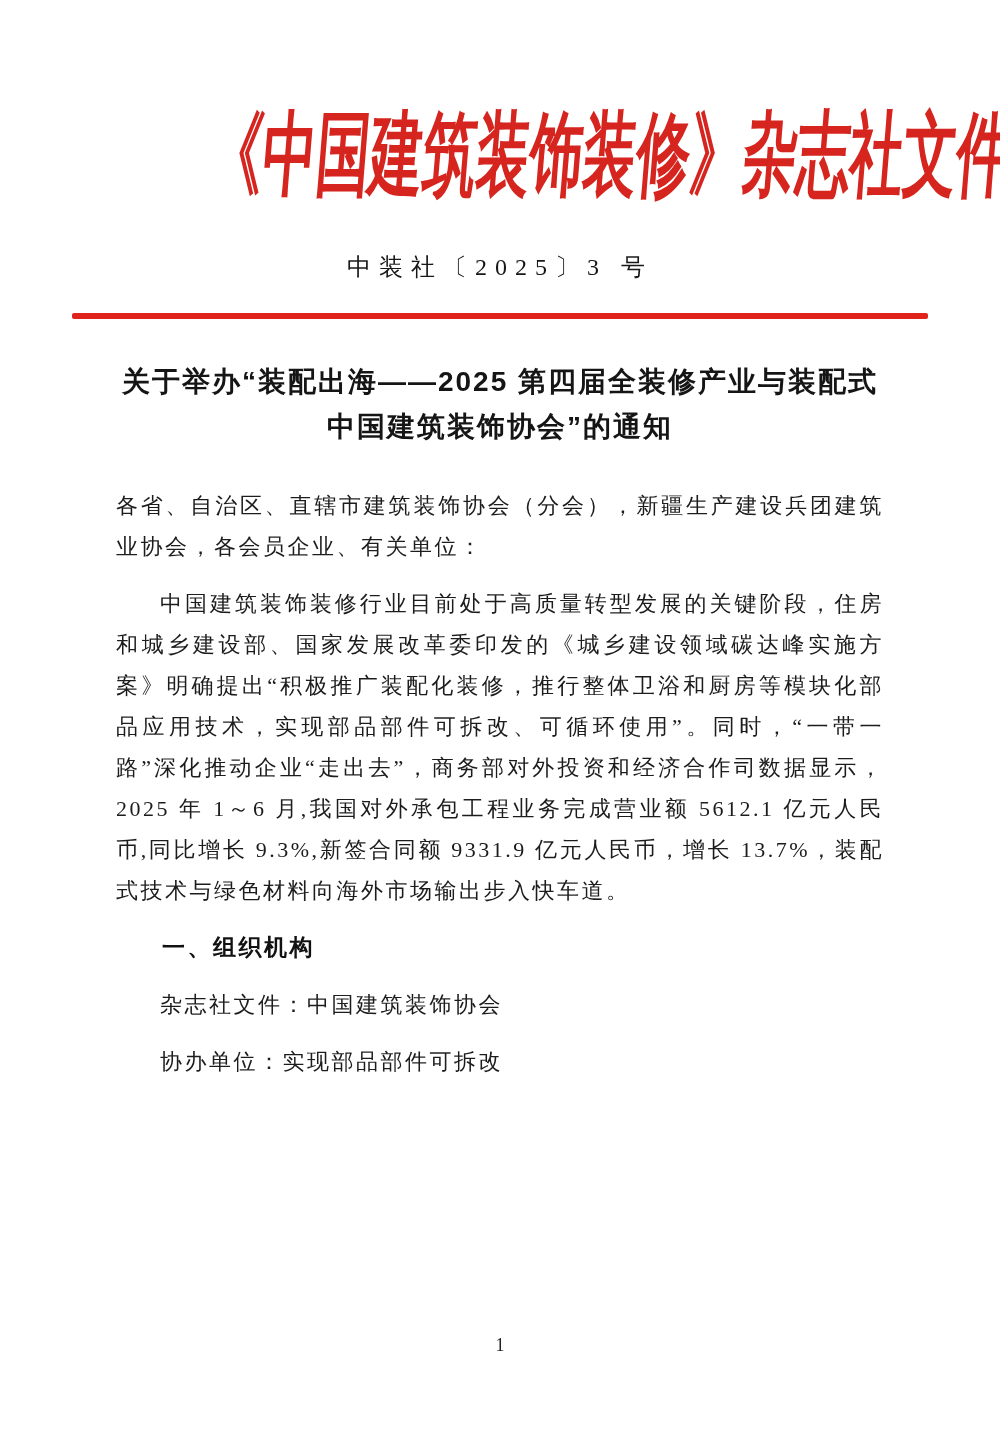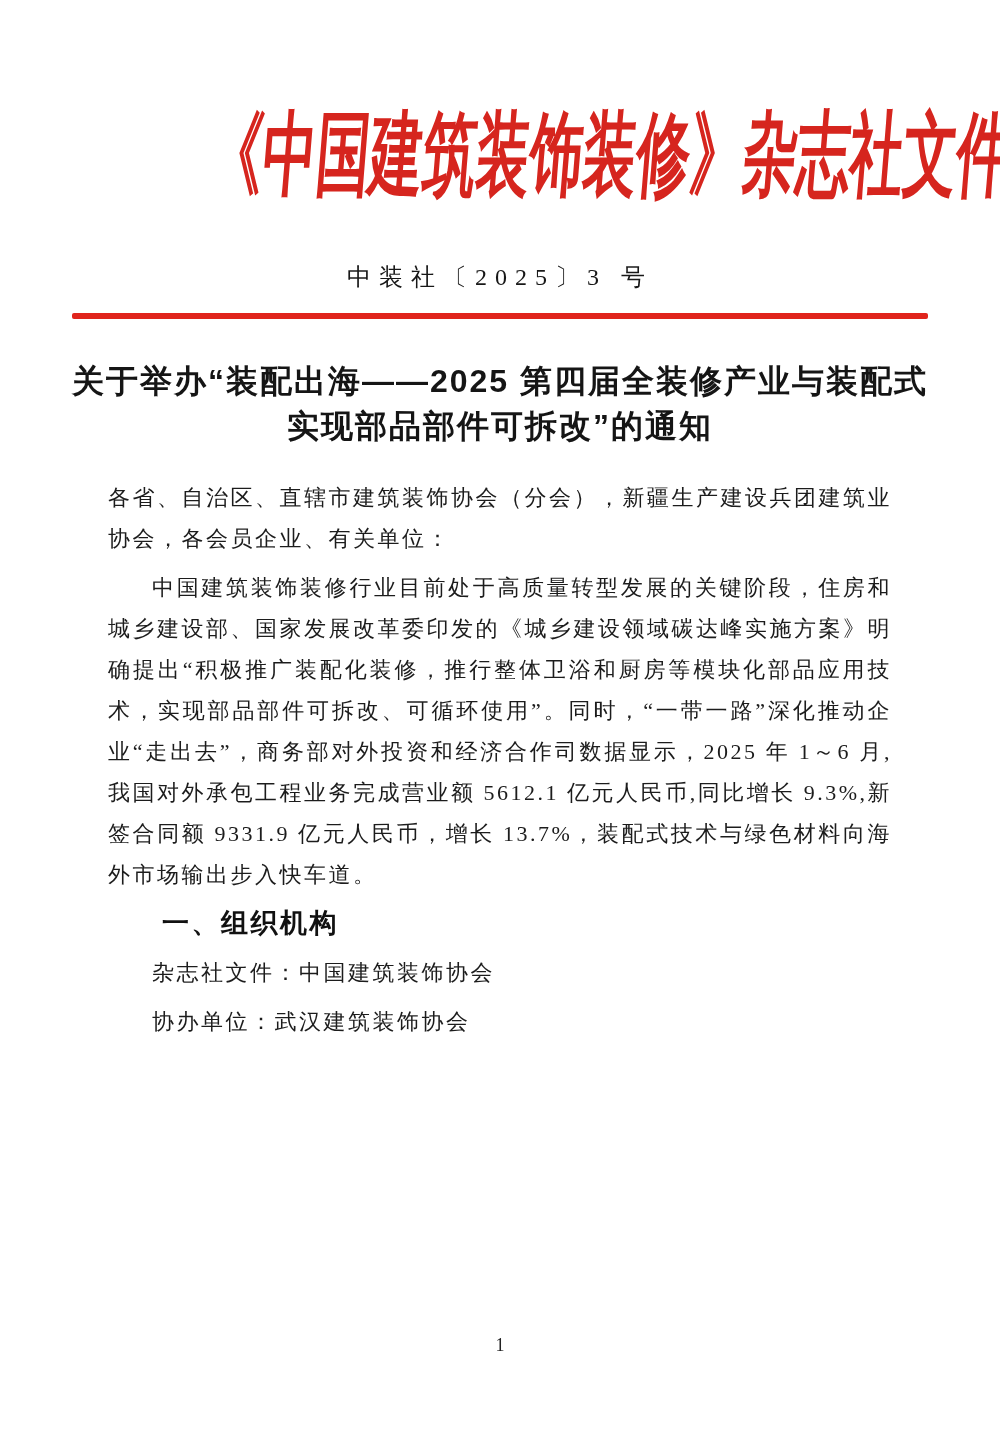--- a/index.html
+++ b/index.html
@@ -28,21 +28,21 @@
     line-height: 105px;
     font-weight: bold;
     color: #d6251e;
     white-space: nowrap;
     transform: scaleX(0.58) skewX(-8deg);
     transform-origin: 50% 50%;
   }
 
   .doc-number {
     position: absolute;
-    top: 261px;
+    top: 251px;
     left: 0;
     width: 1000px;
     text-align: center;
     font-size: 24px;
     letter-spacing: 8px;
     color: #171717;
   }
 
   .red-rule {
     position: absolute;
@@ -55,47 +55,47 @@
   }
 
   .notice-title {
     position: absolute;
     top: 359px;
     left: 60px;
     width: 880px;
     text-align: center;
     font-family: "Liberation Sans", "DejaVu Sans", sans-serif;
     font-weight: 700;
-    font-size: 32px;
+    font-size: 28px;
     line-height: 45px;
     letter-spacing: 2px;
     color: #151515;
   }
 
   .document-body {
     position: absolute;
     top: 469px;
     left: 100px;
     width: 800px;
     font-size: 22px;
     line-height: 41px;
     letter-spacing: 2.5px;
     text-align: justify;
     color: #1c1c1c;
   }
   .document-body p {
-    margin: 8px;
+    margin: 16px;
   }
   .document-body p.indent {
     text-indent: 2em;
   }
   .document-body p.section-head {
     font-family: "Liberation Sans", "DejaVu Sans", sans-serif;
     font-weight: 700;
-    font-size: 27px;
+    font-size: 23px;
     color: #111111;
   }
 
   .page-number {
     position: absolute;
     top: 1335px;
     left: 0;
     width: 1000px;
     text-align: center;
     font-size: 18px;
@@ -108,26 +108,26 @@
 <div class="page">
 
   <div class="header-title">《中国建筑装饰装修》杂志社文件</div>
 
   <div class="doc-number">中装社〔2025〕3 号</div>
 
   <div class="red-rule"></div>
 
   <div class="notice-title">
     <div>关于举办“装配出海——2025 第四届全装修产业与装配式</div>
-    <div>实现部品部件可拆改”的通知</div>
+    <div>中国建筑装饰协会”的通知</div>
   </div>
 
   <div class="document-body">
       <p class="body-paragraph">各省、自治区、直辖市建筑装饰协会（分会），新疆生产建设兵团建筑业协会，各会员企业、有关单位：</p>
       <p class="body-paragraph indent">中国建筑装饰装修行业目前处于高质量转型发展的关键阶段，住房和城乡建设部、国家发展改革委印发的《城乡建设领域碳达峰实施方案》明确提出“积极推广装配化装修，推行整体卫浴和厨房等模块化部品应用技术，实现部品部件可拆改、可循环使用”。同时，“一带一路”深化推动企业“走出去”，商务部对外投资和经济合作司数据显示，2025 年 1～6 月,我国对外承包工程业务完成营业额 5612.1 亿元人民币,同比增长 9.3%,新签合同额 9331.9 亿元人民币，增长 13.7%，装配式技术与绿色材料向海外市场输出步入快车道。</p>
       <p class="body-paragraph indent section-head">一、组织机构</p>
       <p class="body-paragraph indent">杂志社文件：中国建筑装饰协会</p>
-      <p class="body-paragraph indent">协办单位：武汉建筑装饰协会</p>
+      <p class="body-paragraph indent">协办单位：实现部品部件可拆改</p>
     </div>
 
   <div class="page-number">1</div>
 
 </div>
 
 </body></html>

